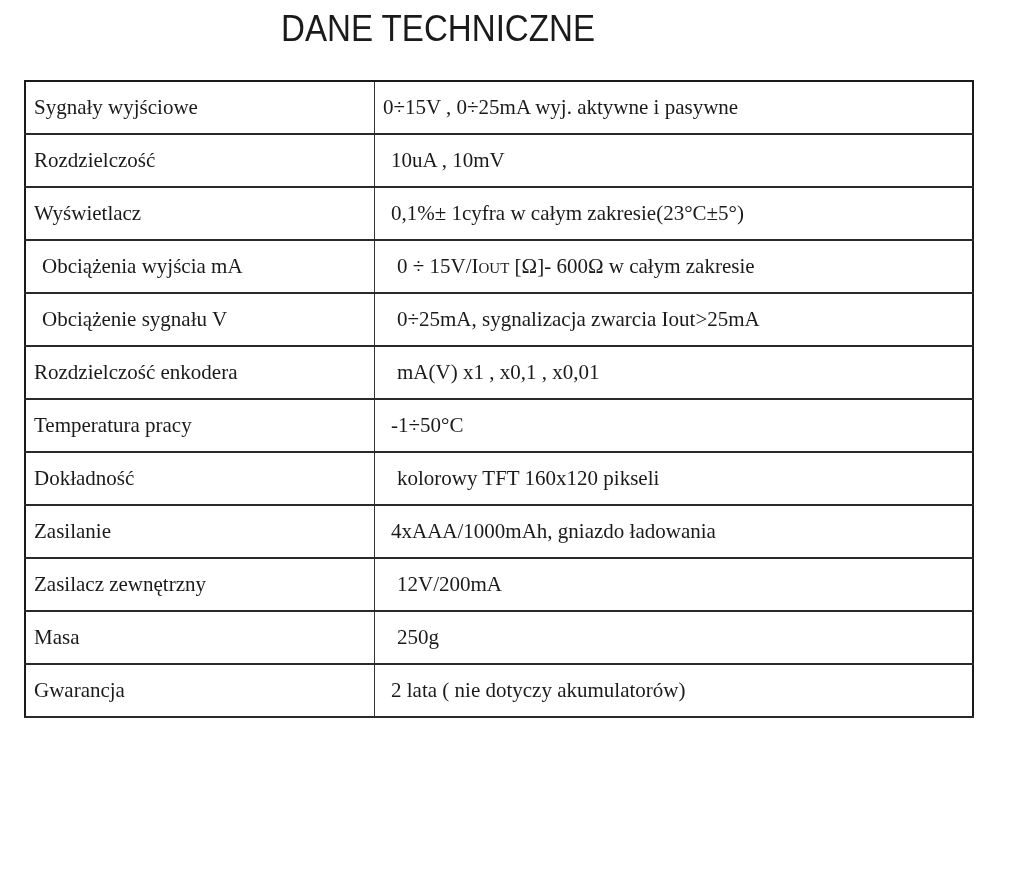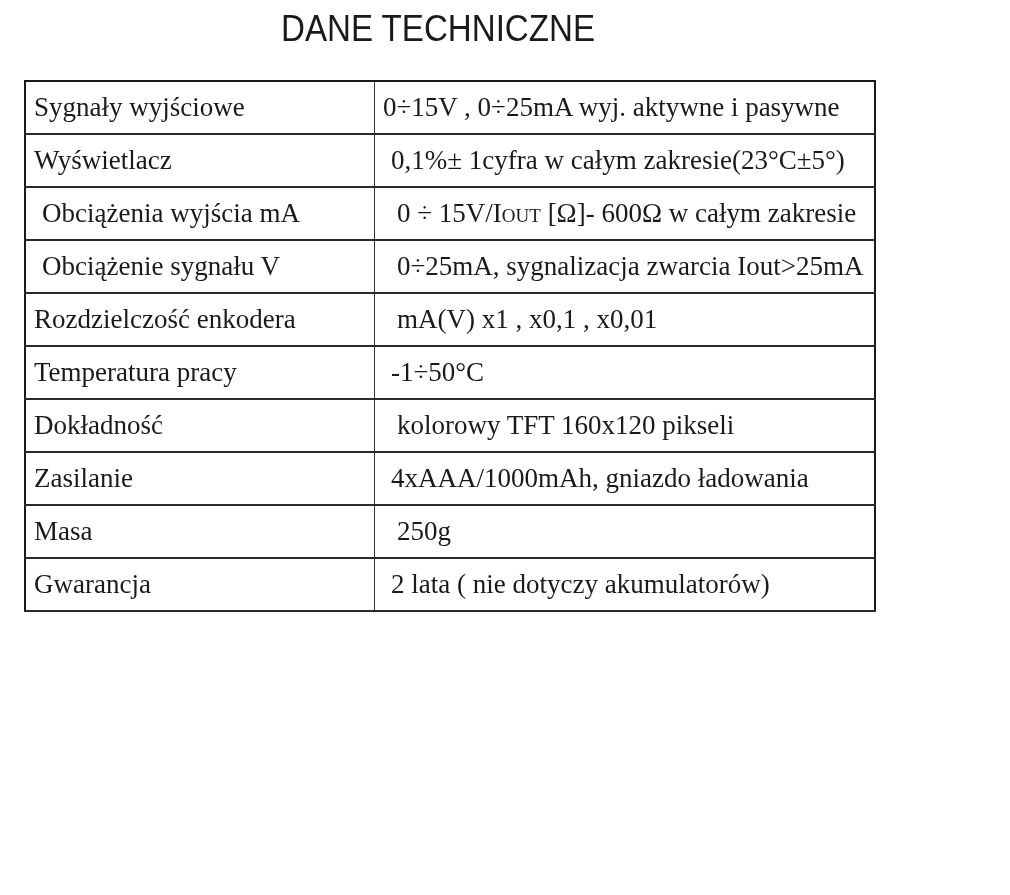--- a/index.html
+++ b/index.html
@@ -3,24 +3,24 @@
   <meta charset="utf-8">
   <style>
     html, body { margin: 0; padding: 0; background: #ffffff; }
     body { width: 1010px; height: 895px; position: relative; overflow: hidden; color: #1a1a1a; }
     .title {
       position: absolute; left: 0; top: 8px; width: 876px; text-align: center;
       font-family: "Liberation Sans", sans-serif; font-size: 36px; letter-spacing: 0px;
       color: #1a1a1a; transform: scaleX(0.92); transform-origin: center;
     }
     table.spec {
-      position: absolute; left: 24px; top: 80px; width: 852px;
+      position: absolute; left: 24px; top: 80px; width: 950px;
       border-collapse: collapse; table-layout: fixed;
       border: 2px solid #1a1a1a;
-      font-family: "Liberation Serif", serif; font-size: 27px; color: #1a1a1a;
+      font-family: "Liberation Serif", serif; font-size: 21px; color: #1a1a1a;
     }
     table.spec td {
       height: 51px; padding: 0 8px; border-bottom: 2px solid #2a2a2a;
       white-space: nowrap; overflow: visible; vertical-align: middle;
       line-height: 1;
     }
     table.spec td.label { width: 332px; border-right: 1px solid #333; }
     table.spec td.value { }
     .smallcaps { font-variant: small-caps; }
     .ind1 { padding-left: 16px !important; }
@@ -29,20 +29,24 @@
 </head>
 <body>
 
 <div class="title">DANE TECHNICZNE</div>
 
 <table class="spec">
   <tbody>
     <tr>
       <td class="label">Sygnały wyjściowe</td>
       <td class="value">0÷15V , 0÷25mA wyj. aktywne i pasywne</td>
+    </tr>
+    <tr>
+      <td class="label">Rozdzielczość</td>
+      <td class="value ind1">10uA , 10mV</td>
     </tr>
     <tr>
       <td class="label">Wyświetlacz</td>
       <td class="value ind1">0,1%± 1cyfra w całym zakresie(23°C±5°)</td>
     </tr>
     <tr>
       <td class="label ind1">Obciążenia wyjścia mA</td>
       <td class="value ind2"><span>0 ÷ 15V/I</span><span class="smallcaps">out</span><span> [Ω]- 600Ω w całym zakresie</span></td>
     </tr>
     <tr>
@@ -59,20 +63,24 @@
     </tr>
     <tr>
       <td class="label">Dokładność</td>
       <td class="value ind2">kolorowy TFT 160x120 pikseli</td>
     </tr>
     <tr>
       <td class="label">Zasilanie</td>
       <td class="value ind1">4xAAA/1000mAh, gniazdo ładowania</td>
     </tr>
     <tr>
+      <td class="label">Zasilacz zewnętrzny</td>
+      <td class="value ind2">12V/200mA</td>
+    </tr>
+    <tr>
       <td class="label">Masa</td>
       <td class="value ind2">250g</td>
     </tr>
     <tr>
       <td class="label">Gwarancja</td>
       <td class="value ind1">2 lata ( nie dotyczy akumulatorów)</td>
     </tr>
   </tbody>
 </table>
 

